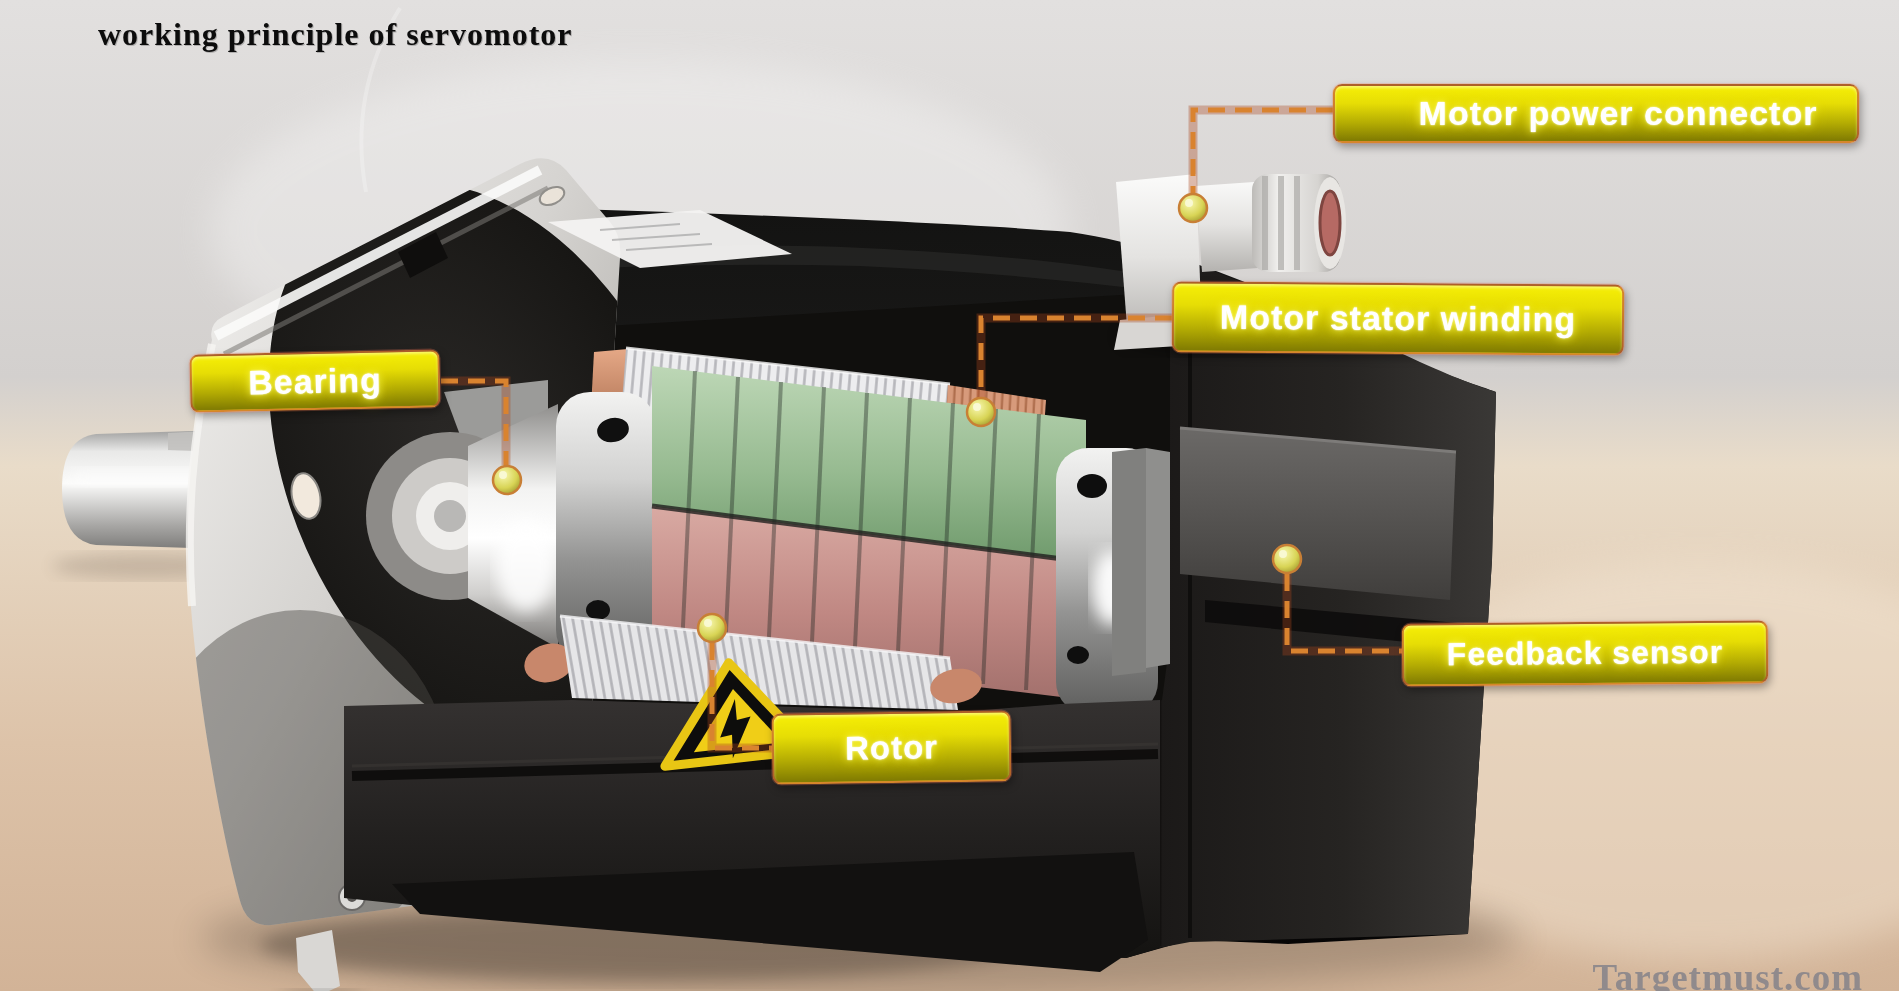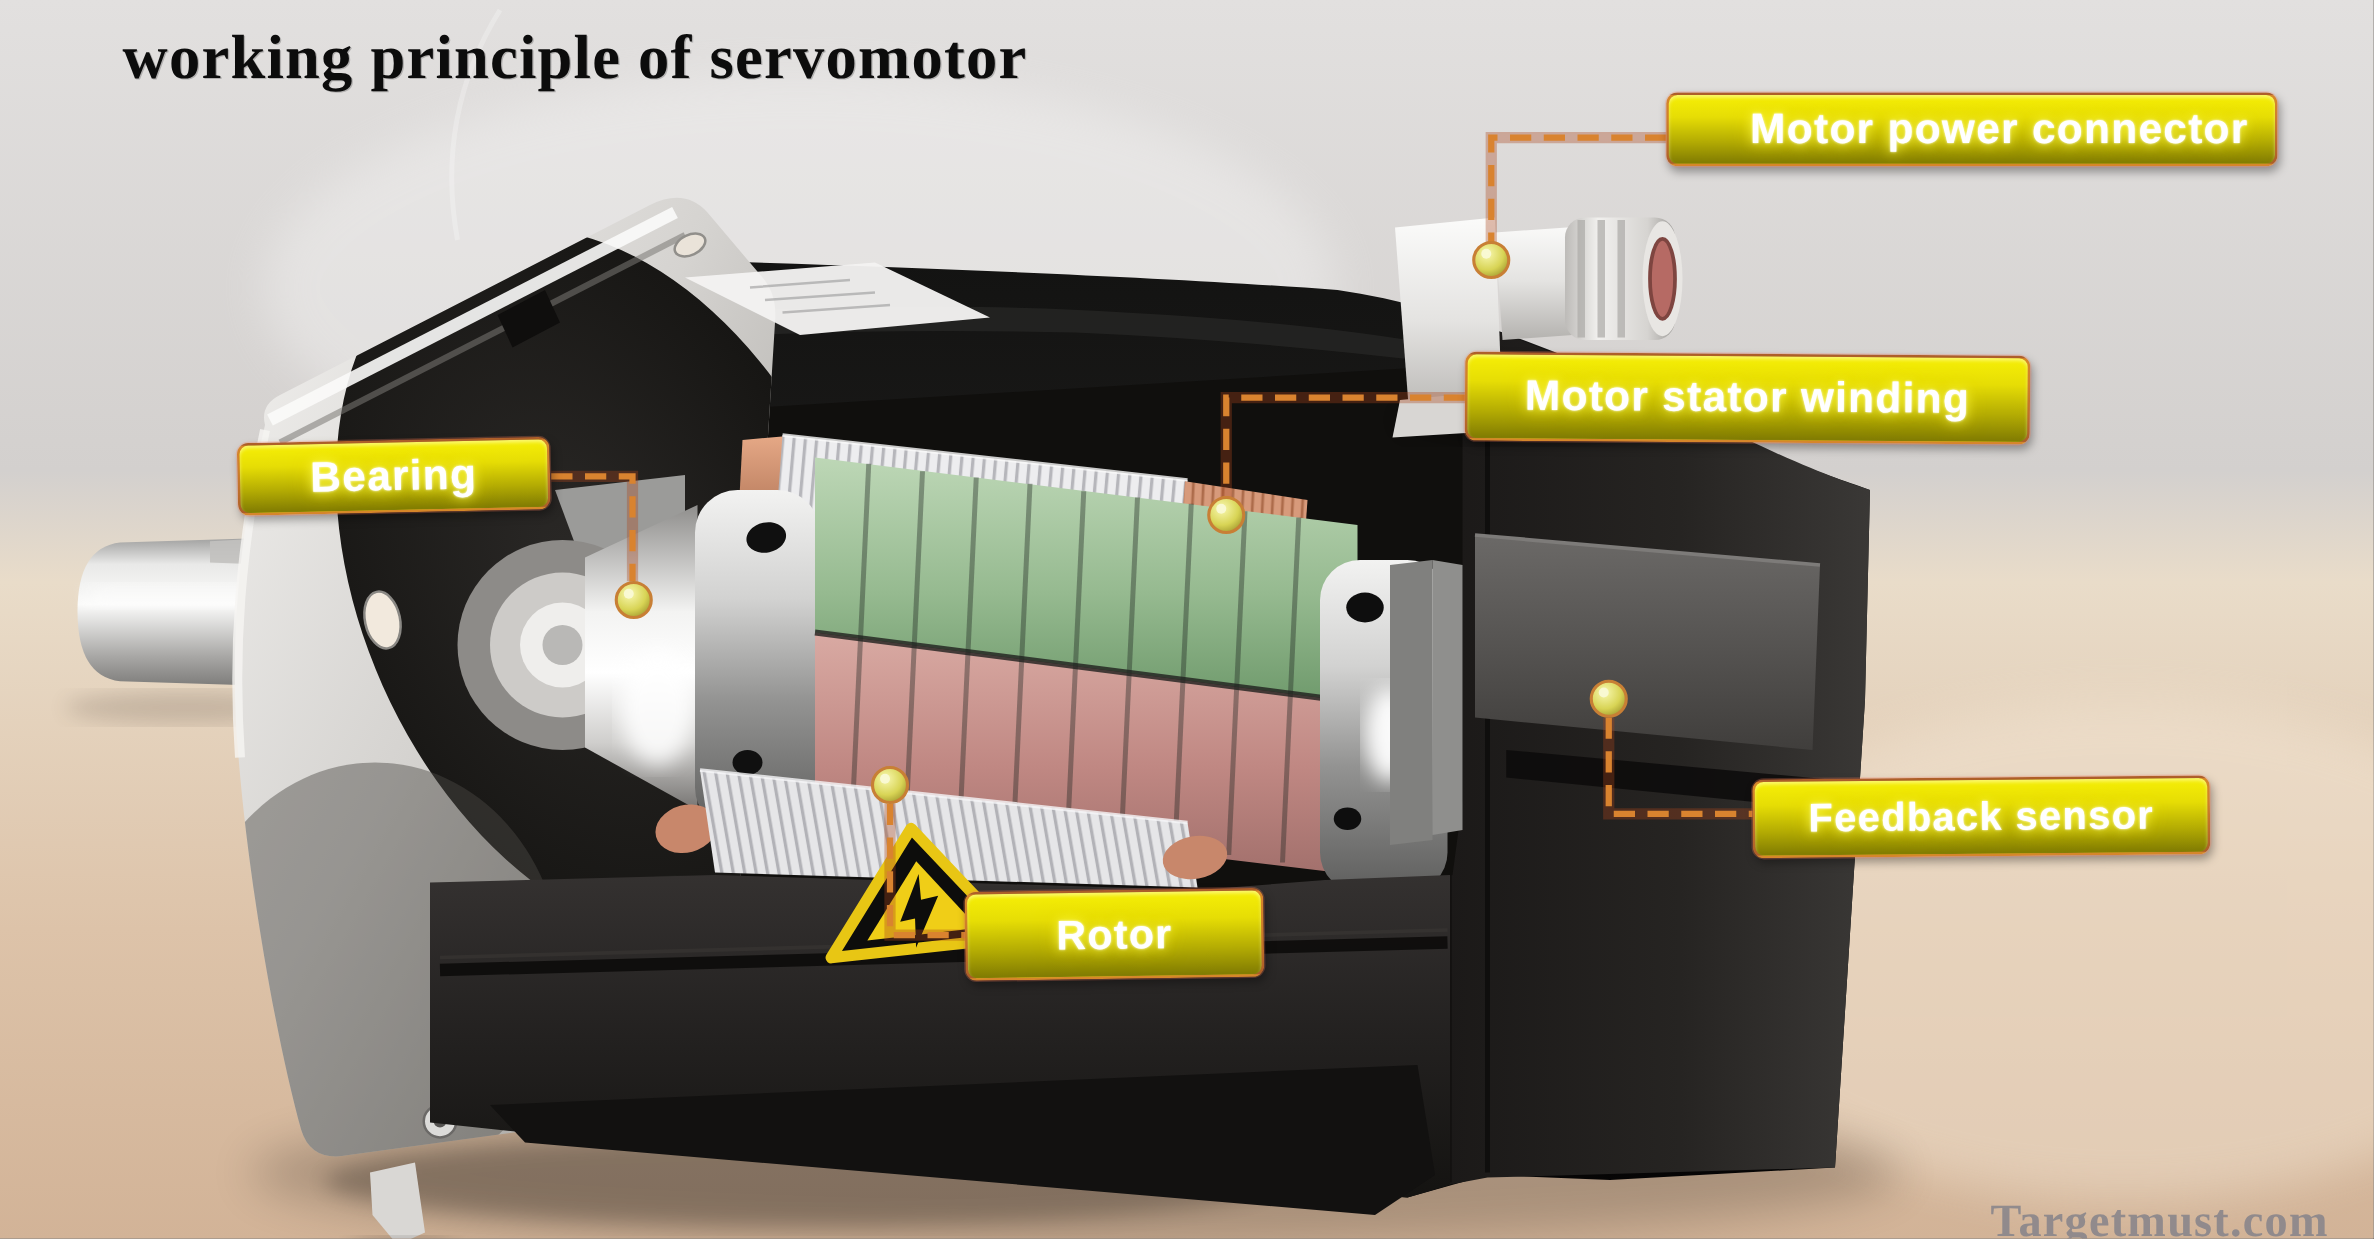--- a/index.html
+++ b/index.html
@@ -1,33 +1,33 @@
 <!DOCTYPE html>
 <html style="--label-gradient-top: #f6ef06; --label-gradient-bottom: #7f7a02; --label-text: #ffffff; --callout-line: #d9832f; --marker-fill: #d8d455; --rotor-green: #9cbf97; --rotor-pink: #c79992; --copper: #d19374; --wall: #d9d6d4; --floor: #dcc3aa; --watermark-color: #85838a;"><head>
 <meta charset="utf-8">
 <style>
   html,body{margin:0;padding:0;background:#222;}
   #stage{position:relative;width:1899px;height:991px;overflow:hidden;
          font-family:"Liberation Sans",sans-serif;background:#ded6cd;}
   #scene{position:absolute;left:0;top:0;}
   .page-title{position:absolute;left:98px;top:16px;
-    font-family:"Liberation Serif",serif;font-weight:bold;font-size:50px;
+    font-family:"Liberation Serif",serif;font-weight:bold;font-size:32px;
     color:#0c0c0c;letter-spacing:1px;text-shadow:1px 1px 0 rgba(90,90,90,.35);}
   .watermark{position:absolute;right:36px;top:920px;
     font-family:"Liberation Serif",serif;font-weight:bold;font-size:37px;
     color:var(--watermark-color,#85838a);opacity:.85;letter-spacing:1px;margin-top:36px;}
   .callout-label{position:absolute;display:flex;align-items:center;justify-content:center;
     box-sizing:border-box;border-radius:9px;
     background:linear-gradient(180deg,var(--label-gradient-top,#f6ef06) 0%,#e6dd05 32%,#b3ab03 68%,var(--label-gradient-bottom,#7f7a02) 100%);
     border:2px solid rgba(196,79,63,.65);
     box-shadow:0 0 0 1px rgba(255,130,100,.25), 2px 4px 8px rgba(0,0,0,.35), inset 0 2px 3px rgba(255,255,200,.55);
     color:var(--label-text,#fff);font-weight:bold;font-size:34px;letter-spacing:1px;
     text-shadow:0 0 2px #fff,0 0 9px rgba(255,255,80,.95),0 0 18px rgba(255,230,0,.65);
     white-space:nowrap;}
-  #label-power   {left:1333px;top:74px; width:489px;height:59px;padding-left:44px;}
+  #label-power   {left:1333px;top:84px; width:526px;height:59px;padding-left:44px;}
   #label-stator  {left:1172px;top:283px;width:452px;height:71px;transform:rotate(.4deg);}
   #label-bearing {left:190px; top:352px;width:250px;height:58px;transform:rotate(-1.2deg);}
   #label-rotor   {left:772px; top:712px;width:239px;height:71px;transform:rotate(-.8deg);font-size:33px;}
   #label-feedback{left:1402px;top:622px;width:366px;height:63px;transform:rotate(-.5deg);font-size:32px;}
   .dash{stroke:var(--callout-line,#d9832f);stroke-width:5;stroke-dasharray:17 10;fill:none;}
   .dash-halo{stroke:#a8441e;stroke-width:9;fill:none;opacity:.35;}
 </style>
 </head>
 <body>
 

